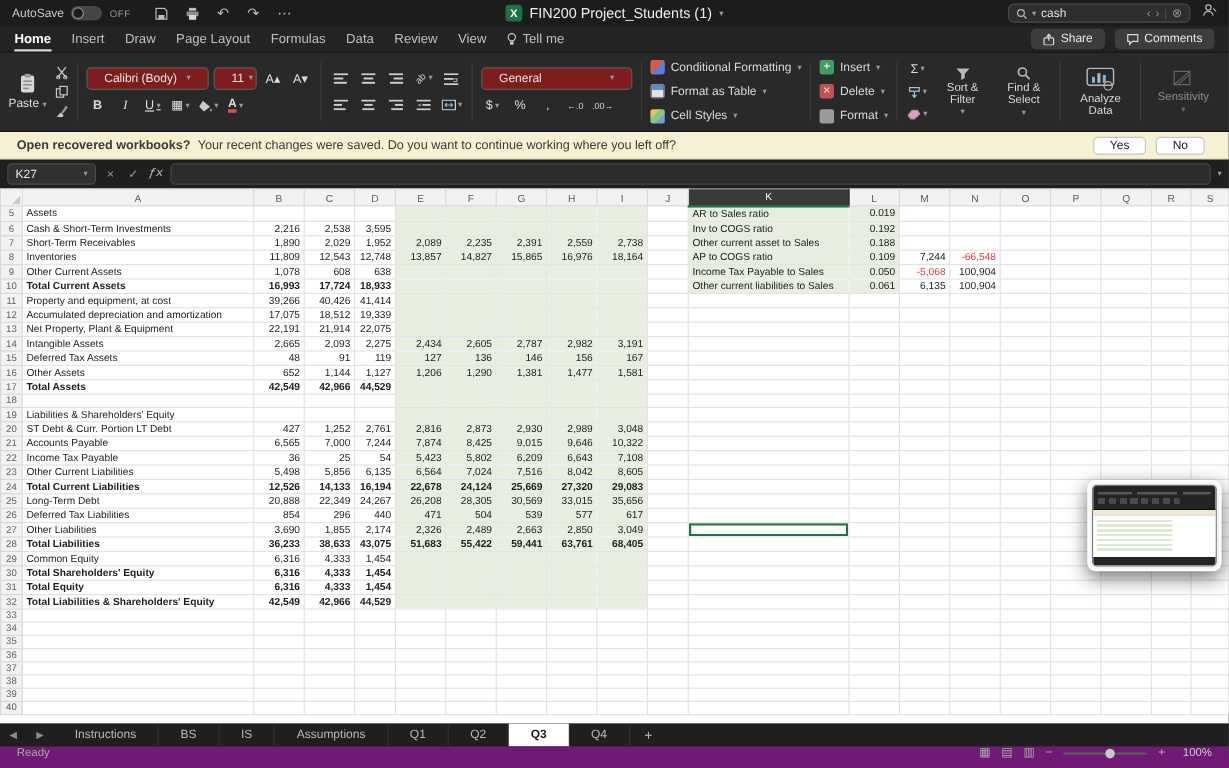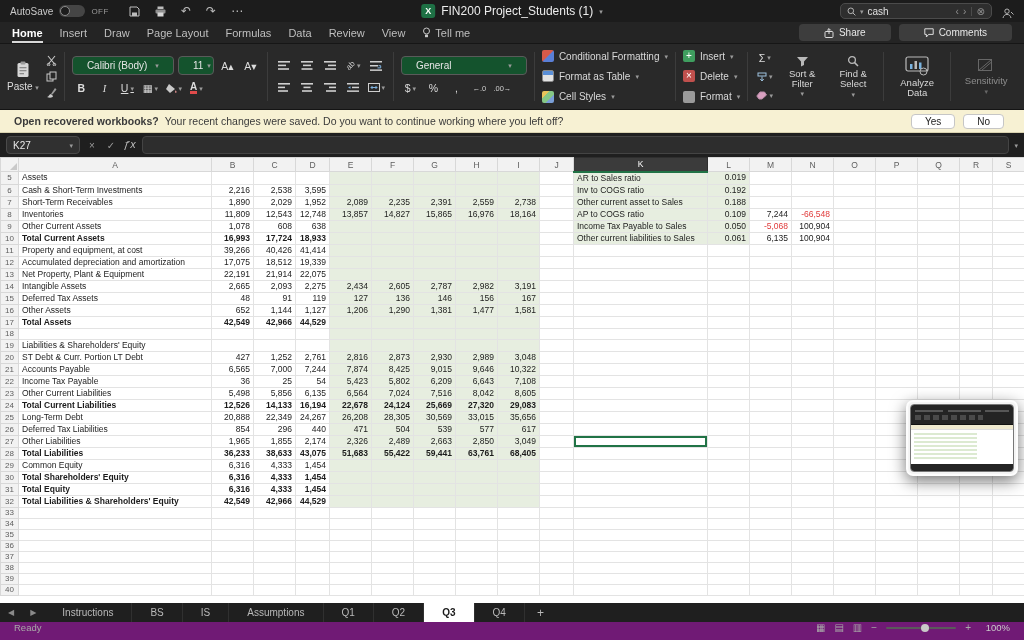--- a/index.html
+++ b/index.html
@@ -11,40 +11,40 @@
 
 .titlebar{height:22px;background:#1c1c1c;display:flex;align-items:center;padding:0 10px;color:#c9c9c9;font-size:10px;position:relative;gap:6px;flex:0 0 22px}
 .toggle{width:26px;height:12px;background:#454545;border-radius:6px;display:flex;align-items:center;padding:1px}
 .knob{width:10px;height:10px;background:#1c1c1c;border:1px solid #8a8a8a;border-radius:50%}
 .as-state{font-size:8px;color:#9a9a9a;letter-spacing:.5px}
 .tb-icons{display:flex;gap:15px;margin-left:14px;align-items:center;color:#bdbdbd;font-size:12px;line-height:1}
 .tb-center{position:absolute;left:50%;transform:translateX(-50%);display:flex;align-items:center;gap:6px}
 .xlogo{width:14px;height:14px;background:#1e7145;border-radius:3px;color:#fff;font-weight:bold;font-size:9px;display:flex;align-items:center;justify-content:center}
 .doctitle{color:#ececec;font-size:12px}
 .dd{color:#9a9a9a;font-size:7px;line-height:1}
-.tb-right{margin-left:auto;display:flex;align-items:flex-end;gap:10px;z-index:2}
+.tb-right{margin-left:auto;display:flex;align-items:flex-start;gap:10px;z-index:2}
 .search{width:152px;height:16px;background:#2e2e2e;border:1px solid #4b4b4b;border-radius:5px;display:flex;align-items:center;gap:4px;padding:0 6px;font-size:10px;color:#e0e0e0}
 .search .sval{flex:1}
 .snav{color:#8f8f8f;font-size:10px}
 .sbar{color:#555;font-size:9px}
 
 
 .menubar{height:22px;background:#242424;display:flex;align-items:center;padding:0 12px;gap:17px;font-size:11px;color:#bfbfbf;border-bottom:1px solid #161616;flex:0 0 22px}
 .mtab{height:100%;display:flex;align-items:center}
 .mtab.active{color:#fff;font-weight:bold;box-shadow:inset 0 -2px 0 #d8d8d8}
 .tellme{display:flex;align-items:center;gap:4px}
 .mb-right{margin-left:auto;display:flex;gap:8px}
-.pill{height:17px;border-radius:4px;display:flex;align-items:center;gap:5px;font-size:10px;padding:0 25px;background:#3d3d3d;color:#e8e8e8}
+.pill{height:17px;border-radius:4px;display:flex;align-items:center;gap:5px;font-size:10px;padding:0 10px;background:#3d3d3d;color:#e8e8e8}
 
 
 .ribbon{height:66px;background:#292929;display:flex;align-items:stretch;padding:4px 3px;border-bottom:1px solid #141414;color:#d9d9d9;overflow:hidden;flex:0 0 66px}
 .rsep{width:1px;background:#3c3c3c;margin:4px 3px;flex:0 0 1px}
 .rgroup{display:flex;flex-direction:column;justify-content:center;gap:4px;padding:0 4px}
 .rrow{display:flex;align-items:center;gap:4px}
-.ctl{height:19px;background:#14532d;border:1px solid #5a5a5a;border-radius:4px;display:flex;align-items:center;justify-content:space-between;gap:4px;padding:0 14px;font-size:10px;color:#e6e6e6;white-space:nowrap}
+.ctl{height:19px;background:#7f1d1d;border:1px solid #5a5a5a;border-radius:4px;display:flex;align-items:center;justify-content:space-between;gap:4px;padding:0 14px;font-size:10px;color:#e6e6e6;white-space:nowrap}
 .tbtn{min-width:19px;height:18px;display:flex;align-items:center;justify-content:center;gap:2px;font-size:10.5px;color:#dcdcdc;border-radius:3px}
 .tbtn.bld{font-weight:bold}
 .tbtn.itl{font-style:italic;font-family:"Liberation Serif",serif}
 .tbtn.und{text-decoration:underline}
 .fc{font-weight:bold;font-size:10px;border-bottom:3px solid #e04b4b;line-height:9px}
 .paste-wrap{display:flex;gap:7px;align-items:center}
 .bigbtn{display:flex;flex-direction:column;align-items:center;gap:3px;color:#dcdcdc;font-size:10px}
 .clip-icons{display:flex;flex-direction:column;gap:5px;align-items:center}
 .srow{display:flex;align-items:center;gap:5px;font-size:10px;height:17px;white-space:nowrap}
 .ic12{width:12px;height:12px;border-radius:2px;display:inline-block;position:relative;flex:0 0 12px}
@@ -1046,21 +1046,21 @@
             <td class=""></td>
             <td class=""></td>
             <td class=""></td>
             <td class=""></td>
             <td class=""></td>
             <td class=""></td>
           </tr>
           <tr>
             <th class="rh">27</th>
             <td class="">Other Liabilities</td>
-            <td class="num">1,965</td>
+            <td class="num">3,690</td>
             <td class="num">1,855</td>
             <td class="num">2,174</td>
             <td class="green num">2,326</td>
             <td class="green num">2,489</td>
             <td class="green num">2,663</td>
             <td class="green num">2,850</td>
             <td class="green num">3,049</td>
             <td class=""></td>
             <td class="selcell"></td>
             <td class=""></td>

